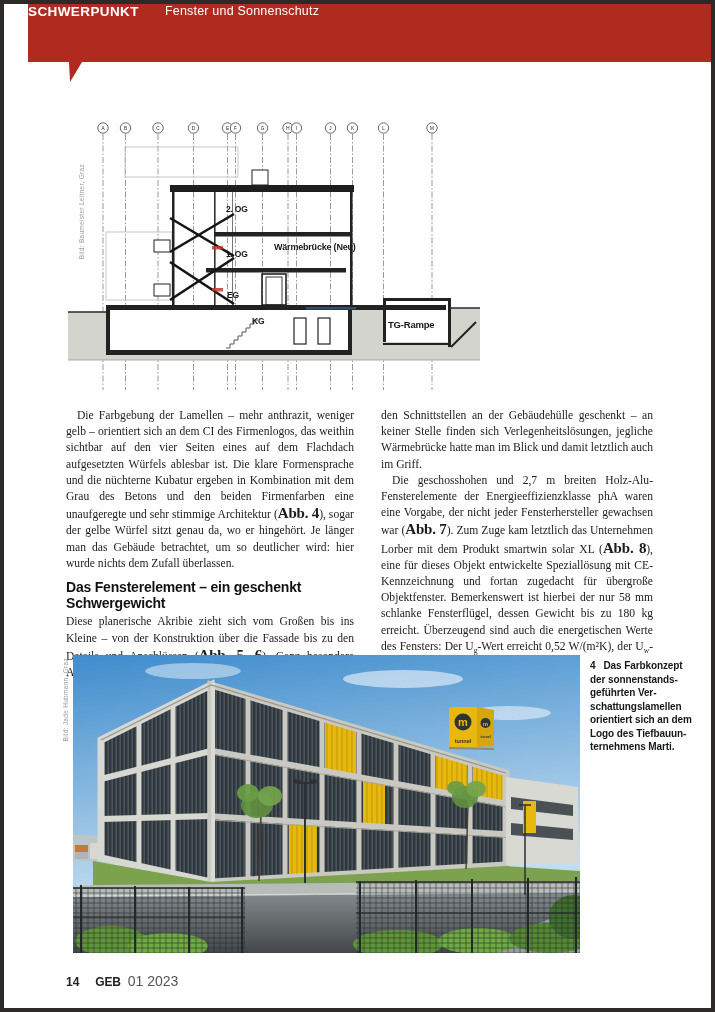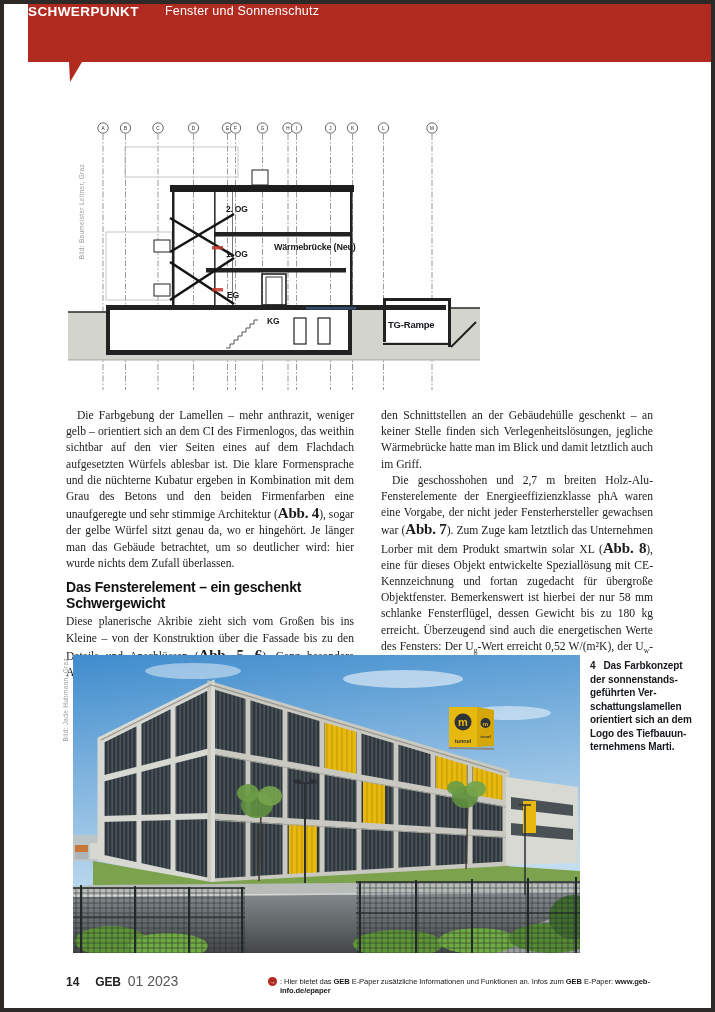--- a/index.html
+++ b/index.html
@@ -146,21 +146,21 @@
 
       <g fill="#c0392b" opacity="0.85">
         <rect x="146" y="134" width="11" height="3.5"></rect>
         <rect x="146" y="176" width="11" height="3.5"></rect>
       </g>
     </svg>
     <span class="dlabel" style="left:160px;top:92px;">2. OG</span>
     <span class="dlabel" style="left:160px;top:137px;">1. OG</span>
     <span class="dlabel" style="left:208px;top:130px;font-size:9px;">Wärmebrücke (Neu)</span>
     <span class="dlabel" style="left:161px;top:178px;text-align:center;">EG</span>
-    <span class="dlabel" style="left:165px;top:204px;padding-left:36px;">KG</span>
+    <span class="dlabel" style="left:150px;top:204px;padding-left:36px;">KG</span>
     <span class="dlabel" style="left:322px;top:207px;font-size:9.5px;">TG-Rampe</span>
     <span class="vcredit" style="left:12px;top:52px;">Bild: Baumeister Leitner, Graz</span>
   </div>
 
 
   <div class="col" style="left:66px;width:288px;">
     <p class="ind">Die Farbgebung der Lamellen – mehr anthrazit, weniger gelb – orientiert sich an dem CI des Firmenlogos, das weithin sichtbar auf den vier Seiten eines auf dem Flachdach aufgesetzten Würfels ablesbar ist. Die klare Formensprache und die nüchterne Kubatur ergeben in Kombination mit dem Grau des Betons und den beiden Firmenfarben eine unaufgeregte und sehr stimmige Architektur (<b>Abb. 4</b>), sogar der gelbe Würfel sitzt genau da, wo er hingehört. Je länger man das Gebäude betrachtet, um so deutlicher wird: hier wurde nichts dem Zufall überlassen.</p>
     <p class="subhead">Das Fensterelement – ein geschenkt Schwergewicht</p>
     <p>Diese planerische Akribie zieht sich vom Großen bis ins Kleine – von der Konstruktion über die Fassade bis zu den Details und Anschlüssen (<b>Abb. 5, 6</b>). Ganz besondere Aufmerksamkeit wurde</p>
   </div>
@@ -292,19 +292,15 @@
   </div>
   <span class="vcredit" style="left:62px;top:658px;">Bild: Jade Hubmann, Graz</span>
 
   <div class="cap" style="left:590px;top:659px;width:116px;">
     <span class="num">4</span><span>Das Farbkonzept<br>der sonnenstands-<br>geführten Ver-<br>schattungslamellen<br>orientiert sich an dem<br>Logo des Tiefbauun-<br>ternehmens Marti.</span>
   </div>
 
   <div class="footerL">
     <span class="pg">14</span><span class="mag">GEB</span><span class="issue">01 2023</span>
   </div>
-  <div class="footerR">
-    <span class="ep-icon">→</span>
-    <span>:  Hier bietet das <b>GEB</b> E-Paper zusätzliche Informationen und Funktionen an. Infos zum <b>GEB</b> E-Paper: <b>www.geb-info.de/epaper</b></span>
-  </div>
 
   <div class="frame"></div>
 </div>
 
 </body></html>

